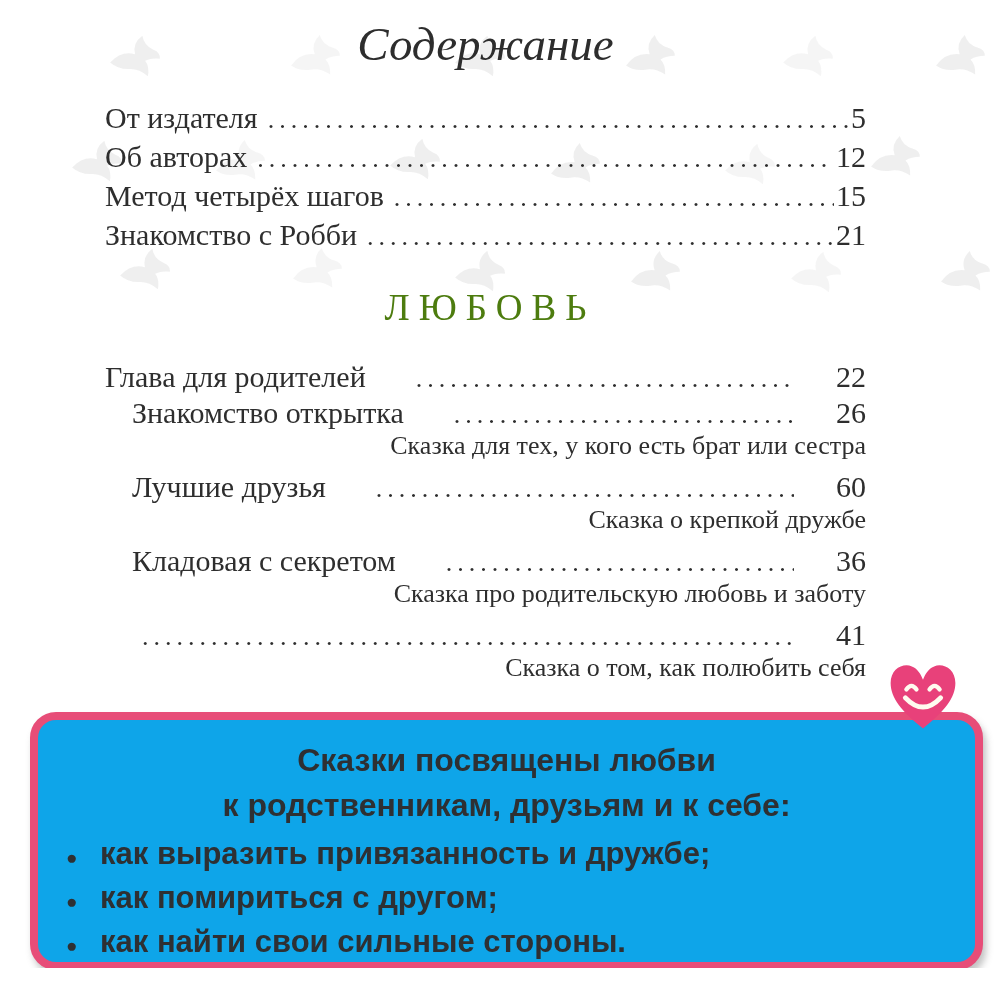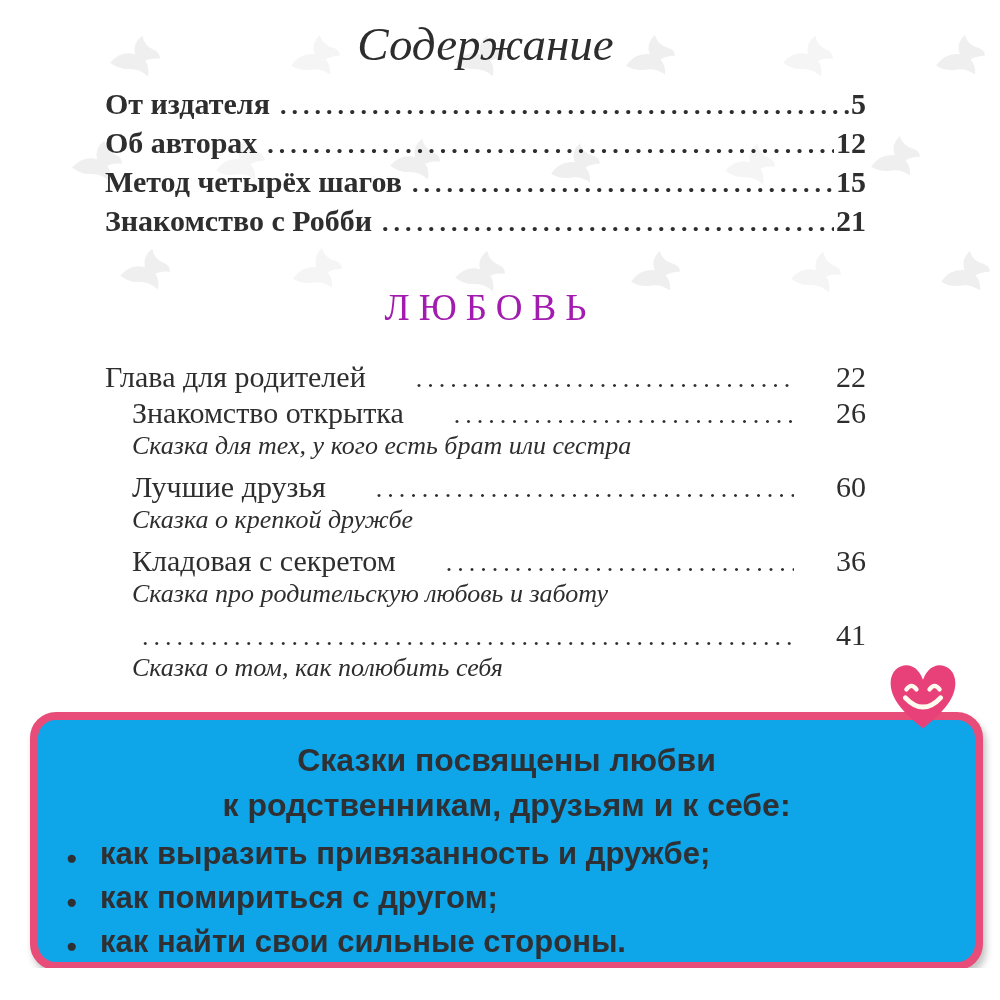--- a/index.html
+++ b/index.html
@@ -10,43 +10,43 @@
   }
   
   .wm { position:absolute; pointer-events:none; }
   
   .toc-title {
     position:absolute; top:18px; left:105px; width:761px;
     text-align:center; font-style:italic; font-size:47px; line-height:52px;
     color:#2d2d2d;
   }
   
-  .toc-front { position:absolute; top:84px; left:105px; width:761px;font-weight:bold; }
+  .toc-front { position:absolute; top:98px; left:105px; width:761px; }
   .toc-front .toc-row { height:39px; }
   .toc-row {
     display:flex; align-items:baseline; font-size:30px; line-height:39px;
     color:#2e2e2e; white-space:nowrap;
   }
   .toc-row .leader {
     flex:1 1 auto; overflow:hidden; white-space:nowrap;
     font-size:26px; letter-spacing:5px; margin:0 2px 0 10px; color:#2e2e2e;
   }
   .toc-row .pagenum { flex:0 0 auto; font-size:30px; }
   .section-heading {
     position:absolute; top:288px; left:105px; width:761px;
     text-align:center; font-size:37px; line-height:40px;
-    letter-spacing:9px; text-indent:9px; color:#a21caf;
+    letter-spacing:9px; text-indent:9px; color:#4d7c0f;
   }
   .toc-main { position:absolute; top:359px; left:105px; width:761px; }
   .toc-main .toc-row { height:36px; line-height:36px;gap:40px; }
   .toc-main .toc-row.first { margin-bottom:0px; }
   .toc-row.indent { padding-left:27px; }
   .toc-subtitle {
-    font-style:italic; font-size:26px; line-height:29px;
-    padding-left:27px; margin-bottom:9px; color:#2e2e2e; white-space:nowrap;
+    font-size:26px; line-height:29px;
+    padding-left:27px; margin-bottom:9px; color:#2e2e2e; white-space:nowrap;text-align:right;
   }
   
   .callout {
     position:absolute; left:30px; top:712px; width:953px; height:258px;
     box-sizing:border-box; background:#fffbef;
     border:8px solid #e74d78; border-radius:26px;
     box-shadow:3px 6px 7px rgba(120,120,120,0.45);
     font-family:"Liberation Sans","DejaVu Sans",sans-serif; color:#2e3033;
   }
   .callout-title { margin-top:18px; text-align:center; font-weight:bold; }

